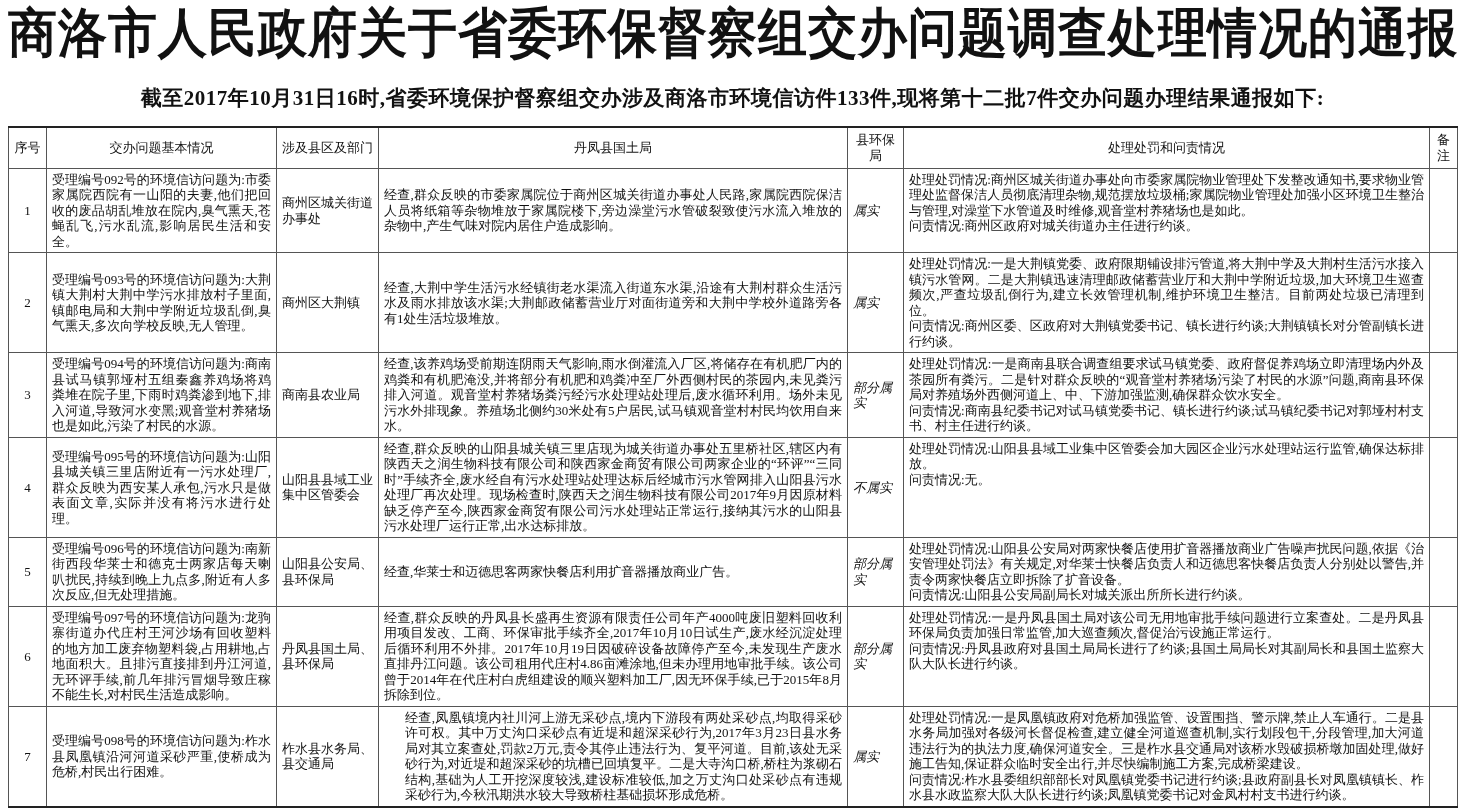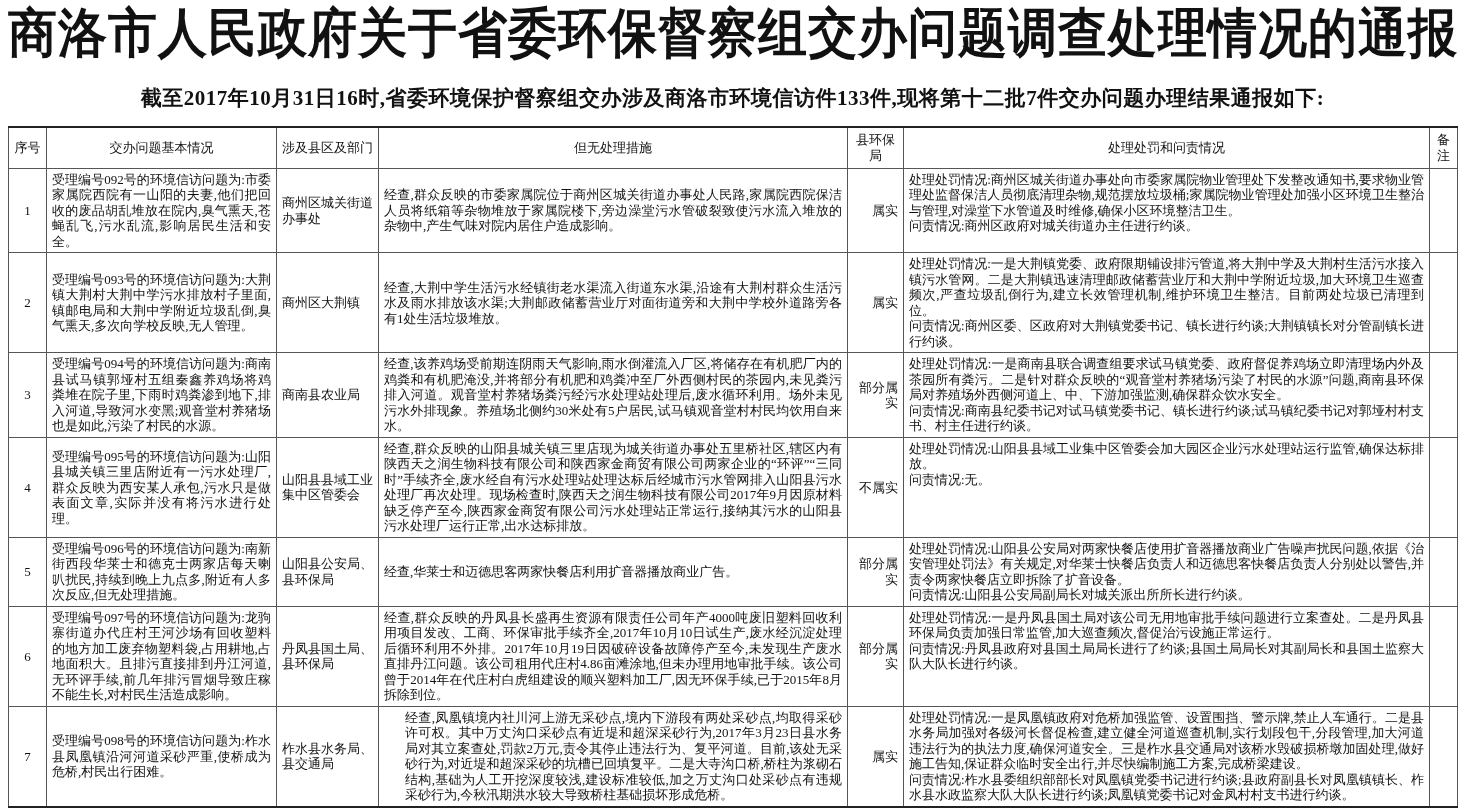--- a/index.html
+++ b/index.html
@@ -45,21 +45,21 @@
   table.report th{
     font-weight:400;
     text-align:center;
     vertical-align:middle;
     height:34px;
   }
   td.col-no{ text-align:center; vertical-align:middle; }
   td.col-problem{ text-align:justify; vertical-align:middle; }
   td.col-department{ text-align:left; vertical-align:middle; }
   td.col-investigation{ text-align:justify; vertical-align:middle; }
-  td.col-verified{ text-align:right; vertical-align:middle; }
+  td.col-verified{ text-align:left; vertical-align:middle;font-style:italic; }
   td.col-handling{ text-align:justify; vertical-align:top; white-space:pre-line; }
   td.col-remark{ text-align:center; vertical-align:middle; }
 
   .doc-footer{
     display:flex;
     justify-content:space-between;
     align-items:center;
     font-weight:700;
     font-size:15px;
     padding:8px 4px 0 40px;
@@ -83,34 +83,34 @@
       <col style="width:469px">
       <col style="width:56px">
       <col style="width:526px">
       <col style="width:28px">
     </colgroup>
     <thead>
       <tr>
           <th style="border-color: rgb(85, 85, 85);">序号</th>
           <th style="border-color: rgb(85, 85, 85);">交办问题基本情况</th>
           <th style="border-color: rgb(85, 85, 85); margin-top: 48px;">涉及县区及部门</th>
-          <th style="border-color: rgb(85, 85, 85);">但无处理措施</th>
+          <th style="border-color: rgb(85, 85, 85);">丹凤县国土局</th>
           <th style="border-color: rgb(85, 85, 85);">县环保局</th>
           <th style="border-color: rgb(85, 85, 85);">处理处罚和问责情况</th>
           <th style="border-color: rgb(85, 85, 85);">备注</th>
         </tr>
     </thead>
     <tbody>
         <tr>
           <td class="col-no" style="border-color: rgb(85, 85, 85);">1</td>
           <td class="col-problem" style="border-color: rgb(85, 85, 85);">受理编号092号的环境信访问题为:市委家属院西院有一山阳的夫妻,他们把回收的废品胡乱堆放在院内,臭气熏天,苍蝇乱飞,污水乱流,影响居民生活和安全。</td>
           <td class="col-department" style="border-color: rgb(85, 85, 85);">商州区城关街道办事处</td>
           <td class="col-investigation" style="border-color: rgb(85, 85, 85);">经查,群众反映的市委家属院位于商州区城关街道办事处人民路,家属院西院保洁人员将纸箱等杂物堆放于家属院楼下,旁边澡堂污水管破裂致使污水流入堆放的杂物中,产生气味对院内居住户造成影响。</td>
           <td class="col-verified" style="border-color: rgb(85, 85, 85);">属实</td>
-          <td class="col-handling" style="border-color: rgb(85, 85, 85);">处理处罚情况:商州区城关街道办事处向市委家属院物业管理处下发整改通知书,要求物业管理处监督保洁人员彻底清理杂物,规范摆放垃圾桶;家属院物业管理处加强小区环境卫生整治与管理,对澡堂下水管道及时维修,确保小区环境整洁卫生。
+          <td class="col-handling" style="border-color: rgb(85, 85, 85);">处理处罚情况:商州区城关街道办事处向市委家属院物业管理处下发整改通知书,要求物业管理处监督保洁人员彻底清理杂物,规范摆放垃圾桶;家属院物业管理处加强小区环境卫生整治与管理,对澡堂下水管道及时维修,观音堂村养猪场也是如此。
 问责情况:商州区政府对城关街道办主任进行约谈。</td>
           <td class="col-remark" style="border-color: rgb(85, 85, 85);"></td>
         </tr>
         <tr>
           <td class="col-no" style="border-color: rgb(85, 85, 85);">2</td>
           <td class="col-problem" style="border-color: rgb(85, 85, 85);">受理编号093号的环境信访问题为:大荆镇大荆村大荆中学污水排放村子里面,镇邮电局和大荆中学附近垃圾乱倒,臭气熏天,多次向学校反映,无人管理。</td>
           <td class="col-department" style="border-color: rgb(85, 85, 85);">商州区大荆镇</td>
           <td class="col-investigation" style="border-color: rgb(85, 85, 85);">经查,大荆中学生活污水经镇街老水渠流入街道东水渠,沿途有大荆村群众生活污水及雨水排放该水渠;大荆邮政储蓄营业厅对面街道旁和大荆中学校外道路旁各有1处生活垃圾堆放。</td>
           <td class="col-verified" style="border-color: rgb(85, 85, 85);">属实</td>
           <td class="col-handling" style="border-color: rgb(85, 85, 85);">处理处罚情况:一是大荆镇党委、政府限期铺设排污管道,将大荆中学及大荆村生活污水接入镇污水管网。二是大荆镇迅速清理邮政储蓄营业厅和大荆中学附近垃圾,加大环境卫生巡查频次,严查垃圾乱倒行为,建立长效管理机制,维护环境卫生整洁。目前两处垃圾已清理到位。

